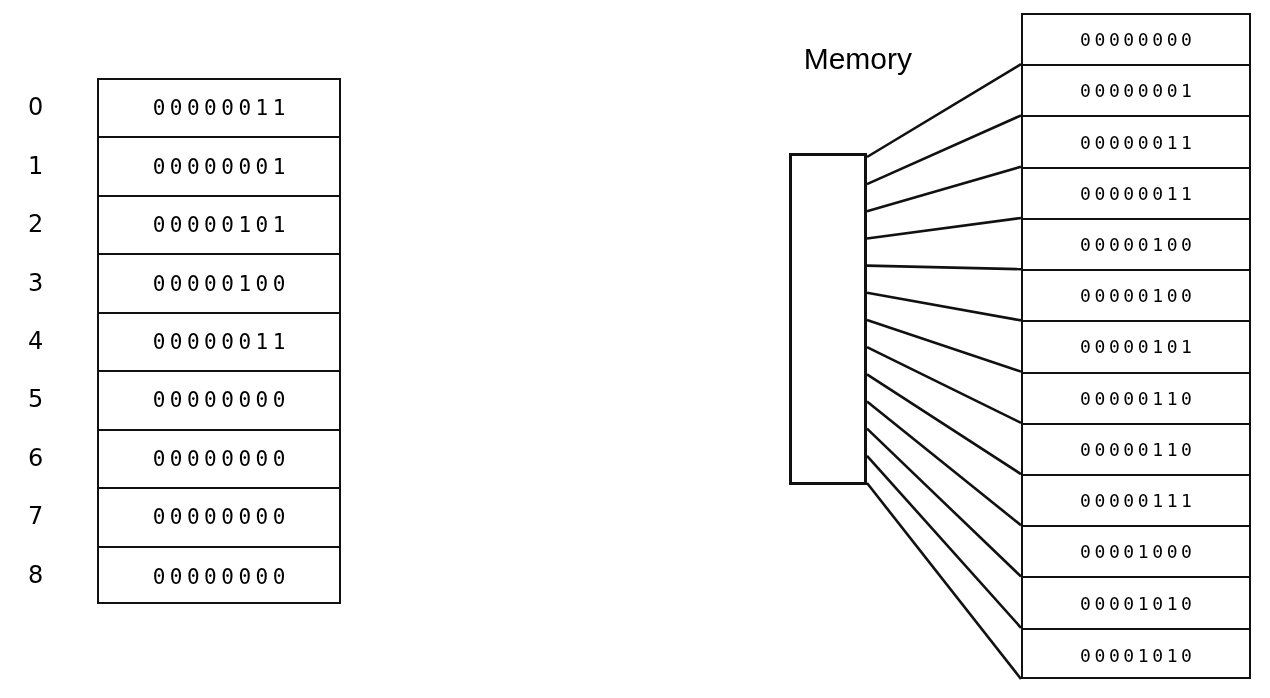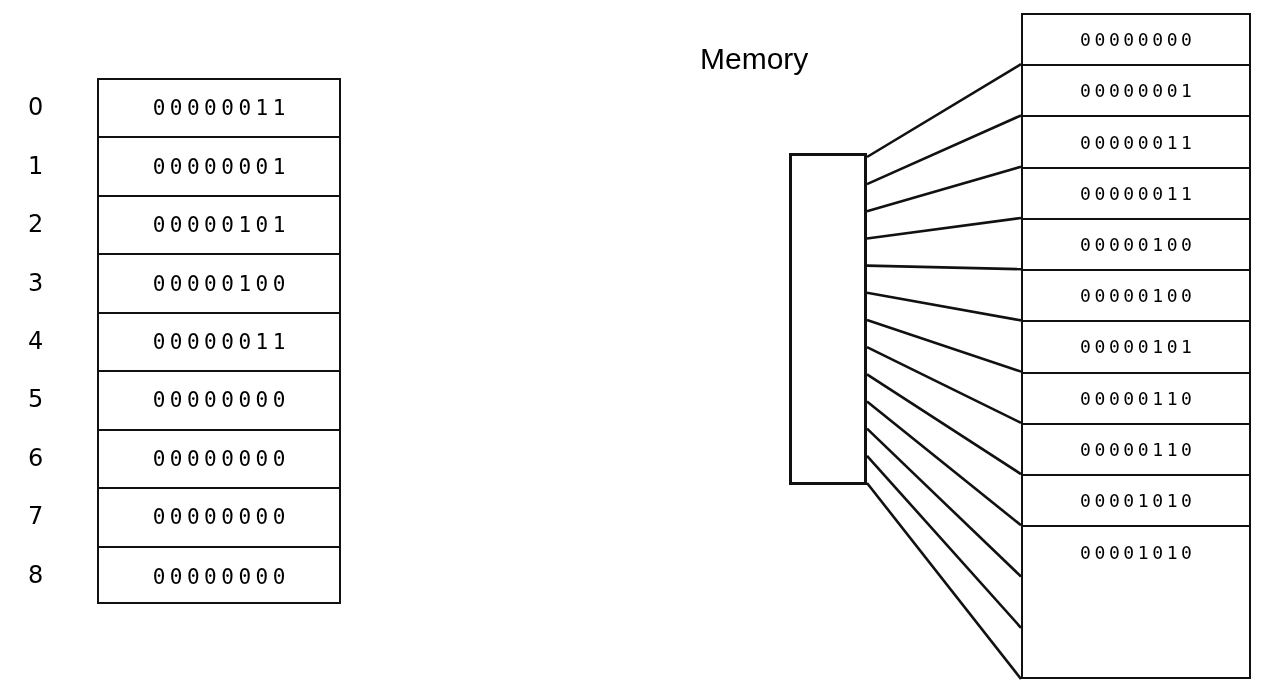--- a/index.html
+++ b/index.html
@@ -65,24 +65,24 @@
     padding-left: 10px;
     box-sizing: border-box;
     font-family: "DejaVu Sans", sans-serif;
     font-size: 24px;
     color: #000000;
   }
 
   
   #mc-label {
     position: absolute;
-    left: 700px;
+    left: 672px;
     top: 40px;
     width: 240px;
-    text-align: left;
+    text-align: right;
     font-family: "Liberation Sans", sans-serif;
     font-size: 30px;
     line-height: 1.25;
     color: #000000;
   }
   #mc-label .mc-line {
     display: block;
   }
   #mc-box {
     position: absolute;
@@ -227,20 +227,26 @@
       <div class="right-row">
         <span class="bits">00000101</span>
       </div>
       <div class="right-row">
         <span class="bits">00000110</span>
       </div>
       <div class="right-row">
         <span class="bits">00000110</span>
       </div>
       <div class="right-row">
+        <span class="bits">00000111</span>
+      </div>
+      <div class="right-row">
+        <span class="bits">00001000</span>
+      </div>
+      <div class="right-row">
         <span class="bits">00001010</span>
       </div>
       <div class="right-row">
         <span class="bits">00001010</span>
       </div>
     </div>
 
 </div>
 
 </body></html>

